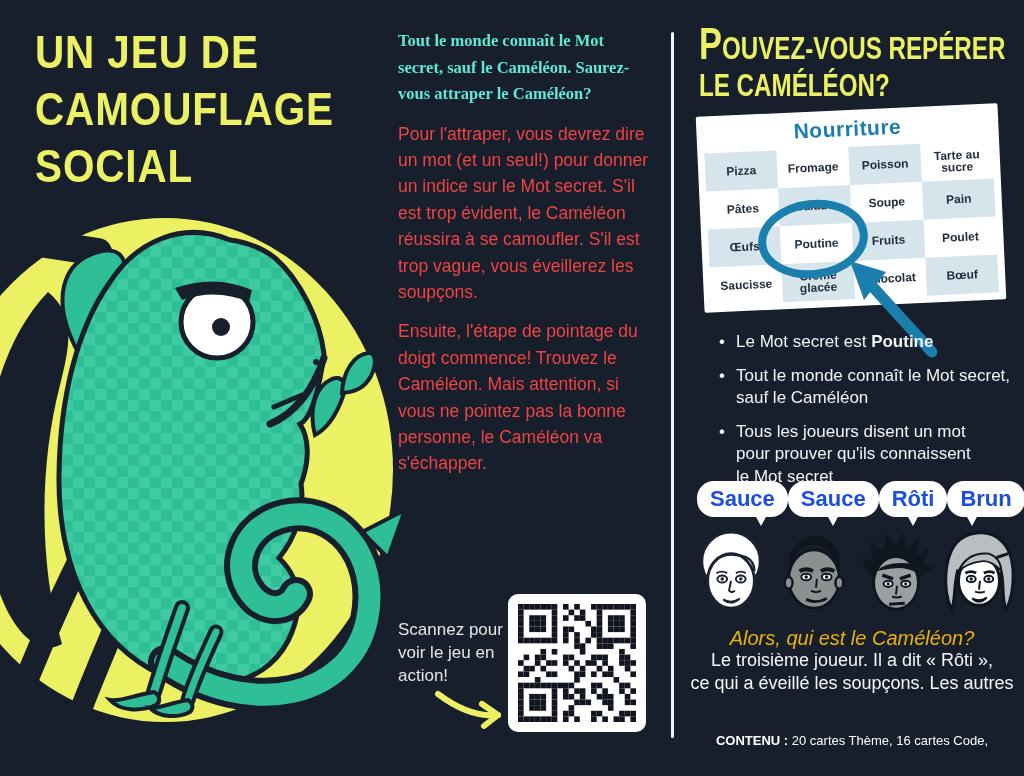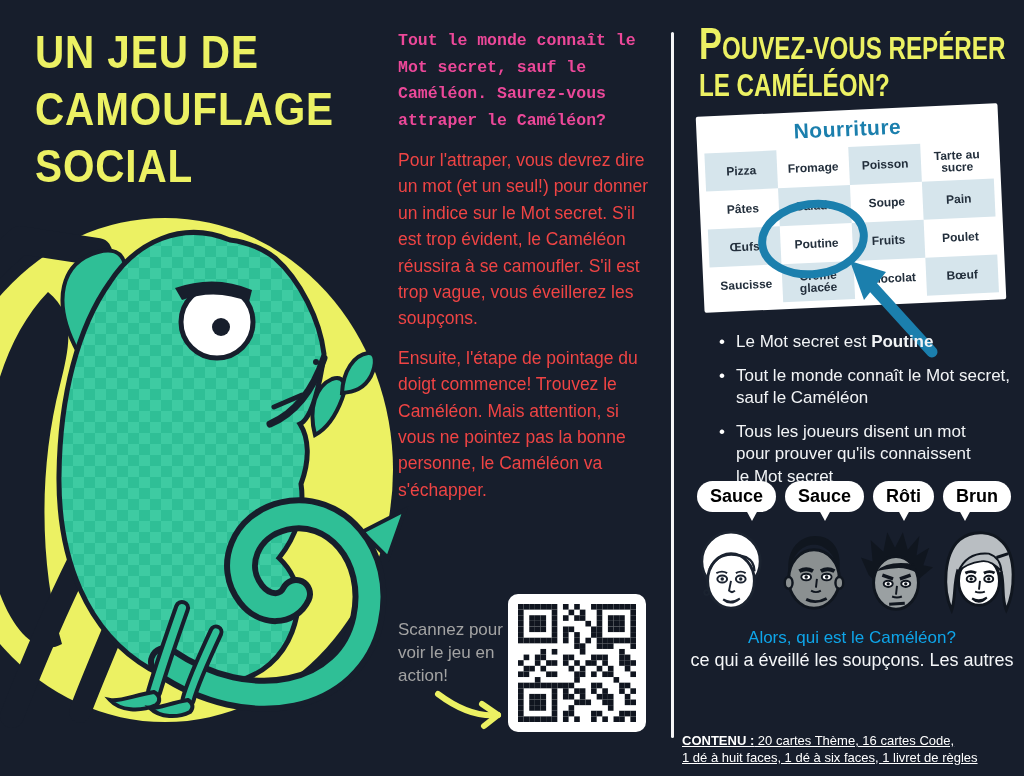--- a/index.html
+++ b/index.html
@@ -8,24 +8,24 @@
 
   
   #left-title{position:absolute;left:35px;top:24px;color:#ecf163;font-weight:bold;
               font-size:46px;line-height:57px;letter-spacing:1px;
               transform:scaleX(0.88);transform-origin:left top;white-space:nowrap;}
   #left-title span{display:block;}
   #chameleon-svg{position:absolute;left:-70px;top:180px;width:520px;height:600px;}
 
   
   #middle-col{position:absolute;left:398px;top:28px;width:256px;}
-  .intro{font-family:Liberation Mono, monospace;font-weight:bold;font-size:16.5px;
-         line-height:26.5px;width:238px;color:#ec4899;}
+  .intro{font-family:Liberation Serif, serif;font-weight:bold;font-size:16.5px;
+         line-height:26.5px;width:238px;color:#5eead4;}
   .para{font-size:17.5px;line-height:26.4px;margin-top:13px;color:#ef4444;}
-  #scan-block{position:absolute;left:398px;top:618px;width:114px;font-size:17px;line-height:23px;color:#a3a3a3;}
+  #scan-block{position:absolute;left:398px;top:618px;width:114px;font-size:17px;line-height:23px;color:#e5e5e5;}
   #scan-arrow{position:absolute;left:432px;top:686px;width:78px;height:50px;}
   #qr-box{position:absolute;left:508px;top:594px;width:138px;height:138px;background:#fff;
           border-radius:10px;display:flex;align-items:center;justify-content:center;}
 
   
   #divider{position:absolute;left:671px;top:32px;width:3px;height:706px;background:#f4f5f6;border-radius:2px;}
 
   
   #right-heading{position:absolute;left:699px;top:24px;color:#ecf163;font-weight:bold;
                  transform:scaleX(0.78);transform-origin:left top;white-space:nowrap;}
@@ -44,36 +44,36 @@
   .cell:nth-child(8n+1),.cell:nth-child(8n+3),.cell:nth-child(8n+6),.cell:nth-child(8n+8){background:#d6e5ec;}
   #card-annot{position:absolute;left:700px;top:108px;width:312px;height:262px;pointer-events:none;}
 
   #bullet-list{position:absolute;left:702px;top:314px;width:316px;margin:17px;padding:0;list-style:none;}
   #bullet-list li{position:relative;padding-left:17px;font-size:17px;line-height:22.5px;margin-bottom:11px;color:#f2f4f6;}
   #bullet-list li::before{content:"•";position:absolute;left:0;top:0;color:#fff;}
   #bullet-list .bl{display:block;}
   .bold{font-weight:bold;}
 
   #bubble-row{position:absolute;left:697px;top:481px;width:314px;display:flex;justify-content:space-between;}
-  .bubble{position:relative;background:#fff;color:#000000;font-weight:bold;font-size:18px;
+  .bubble{position:relative;background:#fff;color:#1d4ed8;font-weight:bold;font-size:22px;
           padding:5px 13px;border-radius:17px;}
   .bubble::after{content:"";position:absolute;bottom:-9px;left:50%;margin-left:-6px;
           border-left:6px solid transparent;border-right:6px solid transparent;border-top:11px solid #fff;}
   .bubble.t-right::after{left:70%;}
   .bubble.t-left::after{left:32%;}
 
   #faces-row{position:absolute;left:692px;top:527px;width:326px;display:flex;justify-content:space-between;}
   #faces-row svg{width:78px;height:100px;}
 
   #reveal-block{position:absolute;left:682px;top:627px;width:340px;text-align:center;}
-  #reveal-q{color:#0ea5e9;font-size:17px;line-height:22px;}
+  #reveal-q{color:#eab308;font-size:20px;line-height:22px;font-style:italic;}
   .ans-line{display:block;font-size:18px;line-height:23px;color:#f4f6f8;}
 
-  #contents-block{position:absolute;left:682px;top:733px;width:340px;
-                  font-size:13px;line-height:16.5px;color:#fff;text-decoration:underline;}
+  #contents-block{position:absolute;left:682px;top:733px;width:340px;text-align:center;
+                  font-size:13px;line-height:16.5px;color:#fff;}
   #contents-block .cl2{display:block;}
 </style>
 </head>
 <body>
 
 <div id="page">
 
   <div id="left-title">
     <span>UN JEU DE</span>
     <span>CAMOUFLAGE</span>
@@ -466,21 +466,21 @@
       <ellipse cx="50" cy="52" rx="4.6" ry="3.2" fill="#fff" stroke="#10161f" stroke-width="2"></ellipse>
       <circle cx="50" cy="52" r="1.7" fill="#10161f"></circle>
       <path d="M 41,54 L 40,63 M 36,65 Q 41,67 46,65" stroke="#10161f" stroke-width="2" fill="none"></path>
       <path d="M 33,72 Q 40,76 48,71 Q 40,79 33,72 Z" fill="#c9cdd1" stroke="#10161f" stroke-width="2"></path>
       <path d="M 58,30 L 70,26" stroke="#10161f" stroke-width="3"></path>
     </svg>
   </div>
 
   <div id="reveal-block">
     <div id="reveal-q">Alors, qui est le Caméléon?</div>
+    <span class="ans-line">Le troisième joueur. Il a dit « Rôti »,</span>
     <span class="ans-line">ce qui a éveillé les soupçons. Les autres</span>
   </div>
 
   <div id="contents-block">
     <span class="bold">CONTENU :</span><span> 20 cartes Thème, 16 cartes Code,</span>
-    <span class="cl2">1 dé à huit faces, 1 dé à six faces, 1 livret de règles</span>
   </div>
 
 </div>
 
 </body></html>

